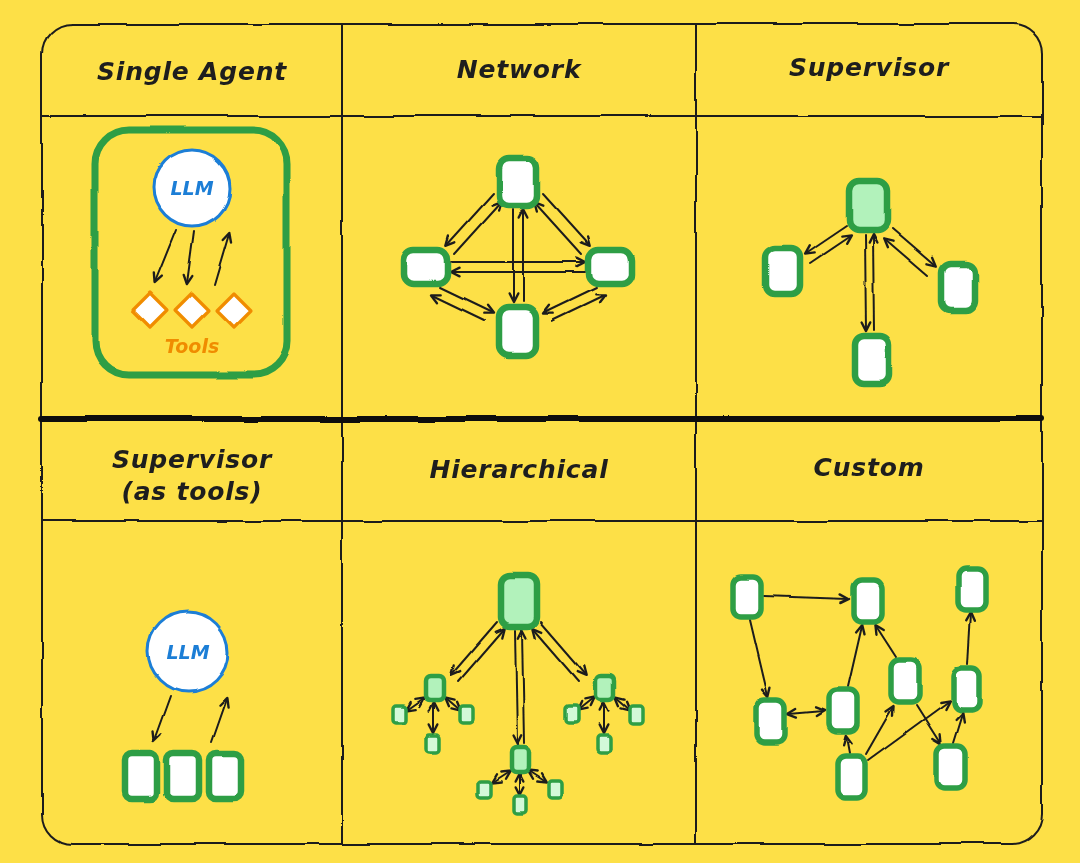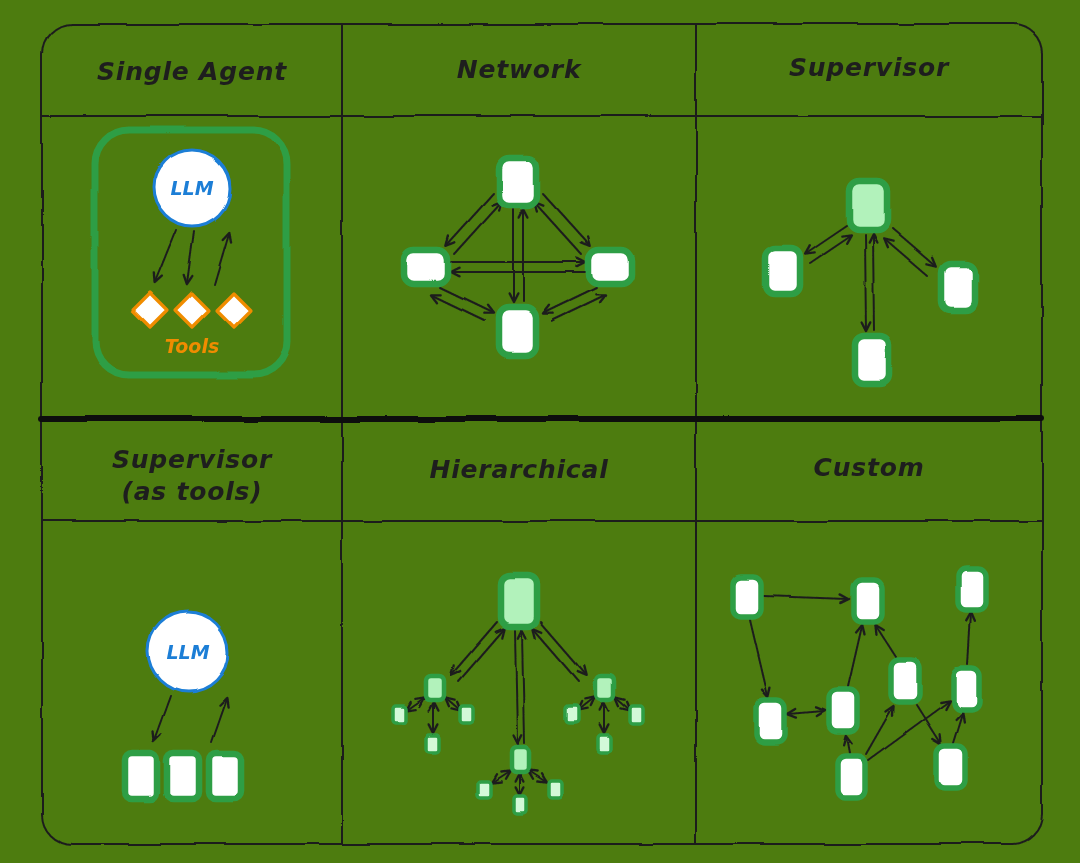--- a/index.html
+++ b/index.html
@@ -1,17 +1,17 @@
 <!DOCTYPE html>
 <html><head>
 <meta charset="utf-8">
 <style>
   html,body{margin:0;padding:0;background:#ffffff;}
   body{width:1080px;height:863px;overflow:hidden;font-family:"DejaVu Sans",sans-serif;}
-  .canvas{position:relative;width:1080px;height:863px;background:#4d7c0f;}
+  .canvas{position:relative;width:1080px;height:863px;background:#fde047;}
   svg{display:block;}
   .hdr{font-family:"DejaVu Sans",sans-serif;font-style:italic;font-weight:600;font-size:25px;fill:#1e1e1e;text-anchor:middle;letter-spacing:.8px;}
   .lbl-llm{font-family:"DejaVu Sans",sans-serif;font-style:italic;font-weight:600;font-size:19px;fill:#1c7ed6;text-anchor:middle;}
   .lbl-tools{font-family:"DejaVu Sans",sans-serif;font-style:italic;font-weight:600;font-size:19px;fill:#f08c00;text-anchor:middle;}
   .grid{stroke:#1e1e1e;stroke-width:2;fill:none;stroke-linecap:round;}
   .grid-thick{stroke:#111111;stroke-width:6;fill:none;stroke-linecap:round;}
   .edge{stroke:#1e1e1e;stroke-width:2;fill:none;stroke-linecap:round;}
   .node{fill:#ffffff;stroke:#2f9e44;stroke-width:6.5;stroke-linejoin:round;}
   .node-filled{fill:#b2f2bb;stroke:#2f9e44;stroke-width:6.5;stroke-linejoin:round;}
   .node-mid{fill:#b2f2bb;stroke:#2f9e44;stroke-width:4.5;stroke-linejoin:round;}

